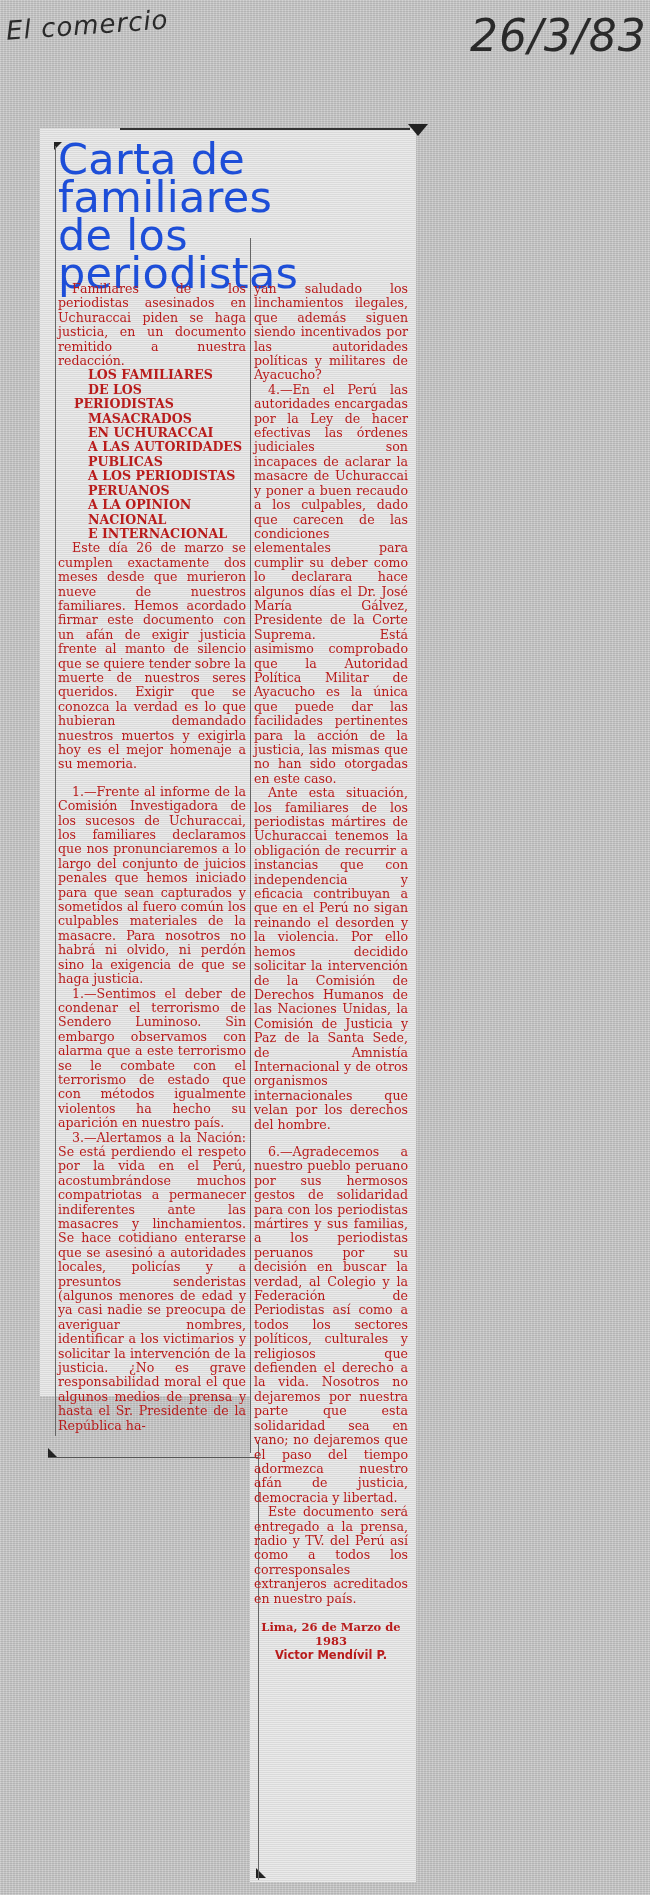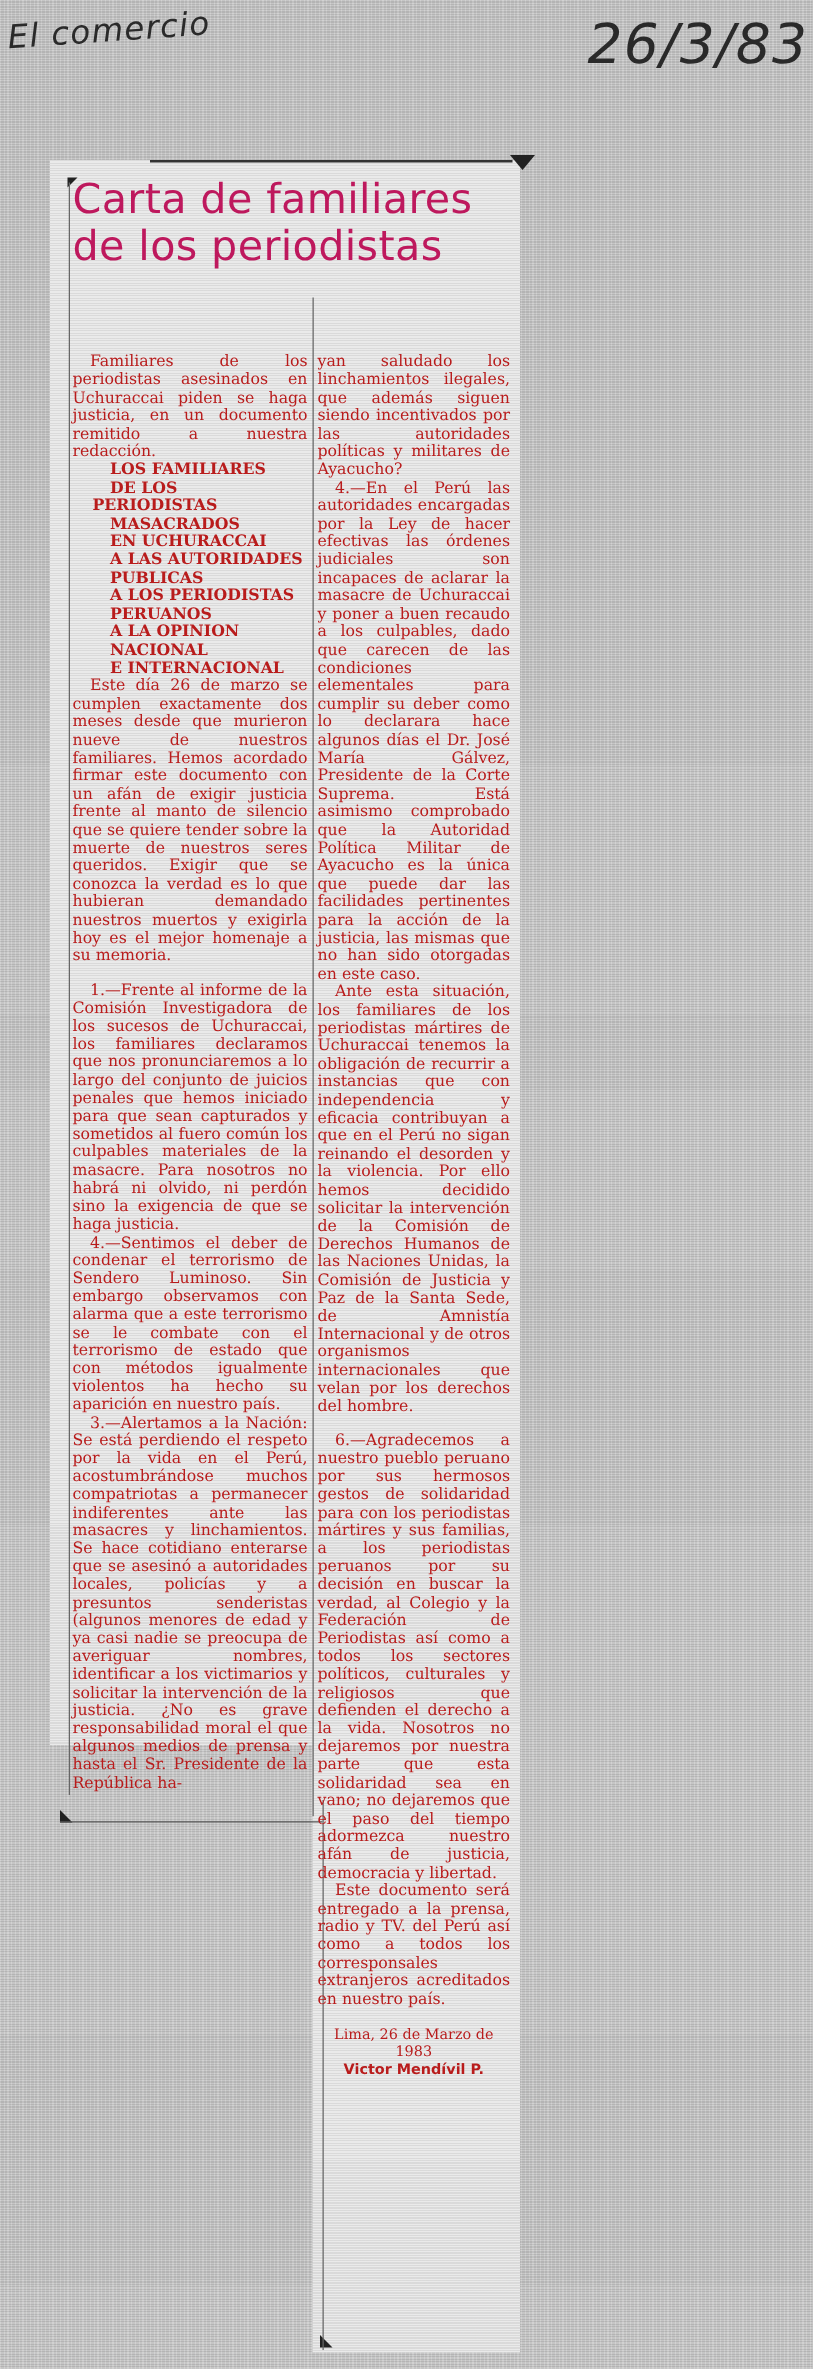--- a/index.html
+++ b/index.html
@@ -34,41 +34,41 @@
   #corner-bl{left:48px;top:1448px;border-right:10px solid transparent;border-bottom:10px solid #222;}
   #corner-br{left:256px;top:1868px;border-right:10px solid transparent;border-bottom:10px solid #222;}
 
   .left-border{position:absolute;left:55px;top:146px;width:1px;height:1290px;background:#666;}
   .left-border2{position:absolute;left:258px;top:1440px;width:1px;height:440px;background:#666;}
   .bottom-left-rule{position:absolute;left:48px;top:1457px;width:210px;height:1px;background:#555;}
   .col-divider{position:absolute;left:250px;top:238px;width:1px;height:1215px;background:#666;}
 
   .headline{
     position:absolute;left:58px;top:140px;width:350px;
-    font-family:"DejaVu Sans", sans-serif;font-size:33px;line-height:38px;
-    color:#be185d;letter-spacing:0.3px;
+    font-family:"DejaVu Sans", sans-serif;font-size:43px;line-height:38px;
+    color:#1d4ed8;letter-spacing:0.3px;
   }
   .headline span{display:block;}
 
   .col{
     position:absolute;font-size:12.6px;line-height:14.4px;text-align:justify;
     color:#b91c1c;
     margin-top:44px;
   }
   #col1{left:58px;top:238px;width:188px;}
   #col2{left:254px;top:238px;width:154px;}
   .col p{margin:0;text-indent:14px;}
   .col p.noind{text-indent:0;}
   .col p.gap{margin-top:13px;}
   .caps{margin:0;padding-left:16px;text-align:left;font-weight:bold;}
   .sig{
     text-align:center;font-family:"DejaVu Sans", sans-serif;font-weight:bold;
     font-size:11.5px;line-height:14.2px;
   }
-  .sig .place{font-family:"DejaVu Serif", serif;font-weight:normal;margin-top:14px;}
+  .sig .place{font-family:"DejaVu Serif", serif;font-weight:bold;margin-top:14px;}
 </style>
 </head>
 <body>
 
 <div class="handwritten" id="hw-source">El comercio</div>
 <div class="handwritten" id="hw-date">26/3/83</div>
 
 <div class="clip" id="clip-top"></div>
 <div class="clip" id="clip-right"></div>
 
@@ -95,21 +95,21 @@
   <p class="caps">EN UCHURACCAI</p>
   <p class="caps">A LAS AUTORIDADES</p>
   <p class="caps">PUBLICAS</p>
   <p class="caps">A LOS PERIODISTAS</p>
   <p class="caps">PERUANOS</p>
   <p class="caps">A LA OPINION</p>
   <p class="caps">NACIONAL</p>
   <p class="caps">E INTERNACIONAL</p>
   <p>Este día 26 de marzo se cumplen exactamente dos meses desde que murieron nueve de nuestros familiares. Hemos acordado firmar este documento con un afán de exigir justicia frente al manto de silencio que se quiere tender sobre la muerte de nuestros seres queridos. Exigir que se conozca la verdad es lo que hubieran demandado nuestros muertos y exigirla hoy es el mejor homenaje a su memoria.</p>
   <p class="gap">1.—Frente al informe de la Comisión Investigadora de los sucesos de Uchuraccai, los familiares declaramos que nos pronunciaremos a lo largo del conjunto de juicios penales que hemos iniciado para que sean capturados y sometidos al fuero común los culpables materiales de la masacre. Para nosotros no habrá ni olvido, ni perdón sino la exigencia de que se haga justicia.</p>
-  <p>4.—Sentimos el deber de condenar el terrorismo de Sendero Luminoso. Sin embargo observamos con alarma que a este terrorismo se le combate con el terrorismo de estado que con métodos igualmente violentos ha hecho su aparición en nuestro país.</p>
+  <p>1.—Sentimos el deber de condenar el terrorismo de Sendero Luminoso. Sin embargo observamos con alarma que a este terrorismo se le combate con el terrorismo de estado que con métodos igualmente violentos ha hecho su aparición en nuestro país.</p>
   <p>3.—Alertamos a la Nación: Se está perdiendo el respeto por la vida en el Perú, acostumbrándose muchos compatriotas a permanecer indiferentes ante las masacres y linchamientos. Se hace cotidiano enterarse que se asesinó a autoridades locales, policías y a presuntos senderistas (algunos menores de edad y ya casi nadie se preocupa de averiguar nombres, identificar a los victimarios y solicitar la intervención de la justicia. ¿No es grave responsabilidad moral el que algunos medios de prensa y hasta el Sr. Presidente de la República ha-</p>
 </div>
 
 <div class="col" id="col2">
   <p class="noind">yan saludado los linchamientos ilegales, que además siguen siendo incentivados por las autoridades políticas y militares de Ayacucho?</p>
   <p>4.—En el Perú las autoridades encargadas por la Ley de hacer efectivas las órdenes judiciales son incapaces de aclarar la masacre de Uchuraccai y poner a buen recaudo a los culpables, dado que carecen de las condiciones elementales para cumplir su deber como lo declarara hace algunos días el Dr. José María Gálvez, Presidente de la Corte Suprema. Está asimismo comprobado que la Autoridad Política Militar de Ayacucho es la única que puede dar las facilidades pertinentes para la acción de la justicia, las mismas que no han sido otorgadas en este caso.</p>
   <p>Ante esta situación, los familiares de los periodistas mártires de Uchuraccai tenemos la obligación de recurrir a instancias que con independencia y eficacia contribuyan a que en el Perú no sigan reinando el desorden y la violencia. Por ello hemos decidido solicitar la intervención de la Comisión de Derechos Humanos de las Naciones Unidas, la Comisión de Justicia y Paz de la Santa Sede, de Amnistía Internacional y de otros organismos internacionales que velan por los derechos del hombre.</p>
   <p class="gap">6.—Agradecemos a nuestro pueblo peruano por sus hermosos gestos de solidaridad para con los periodistas mártires y sus familias, a los periodistas peruanos por su decisión en buscar la verdad, al Colegio y la Federación de Periodistas así como a todos los sectores políticos, culturales y religiosos que defienden el derecho a la vida. Nosotros no dejaremos por nuestra parte que esta solidaridad sea en vano; no dejaremos que el paso del tiempo adormezca nuestro afán de justicia, democracia y libertad.</p>
   <p>Este documento será entregado a la prensa, radio y TV. del Perú así como a todos los corresponsales extranjeros acreditados en nuestro país.</p>
 

